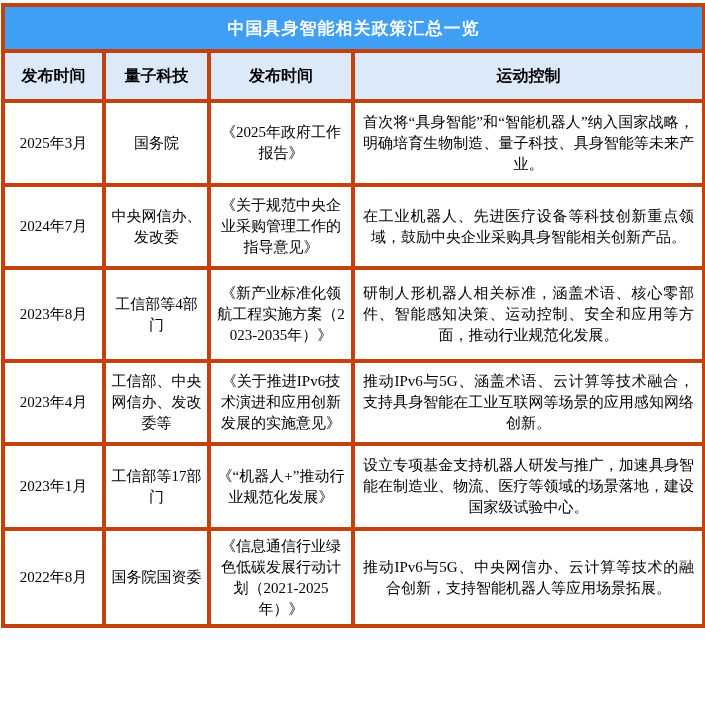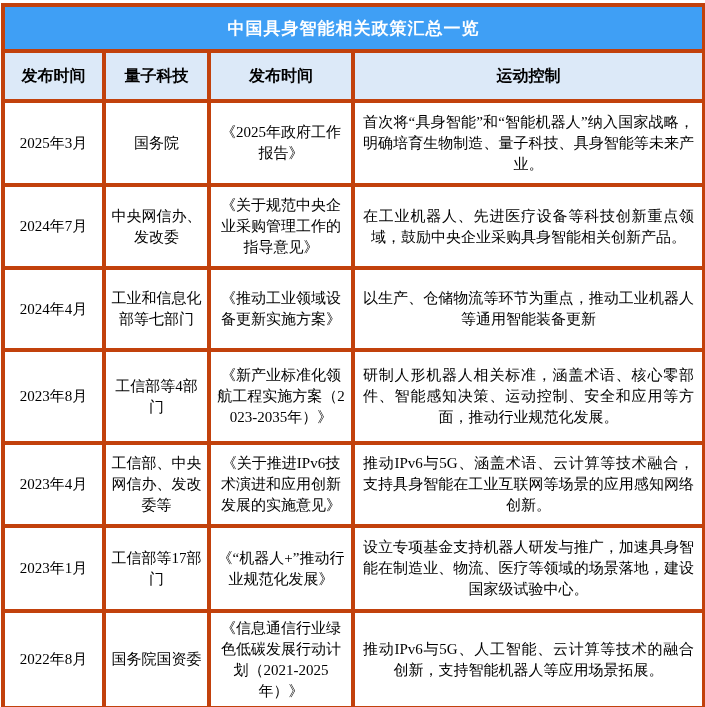--- a/index.html
+++ b/index.html
@@ -94,26 +94,20 @@
         <td class="cell-org">国务院</td>
         <td class="cell-policy">《2025年政府工作报告》</td>
         <td class="cell-content">首次将“具身智能”和“智能机器人”纳入国家战略，明确培育生物制造、量子科技、具身智能等未来产业。</td>
       </tr>
       <tr class="r1">
         <td class="cell-date">2024年7月</td>
         <td class="cell-org">中央网信办、发改委</td>
         <td class="cell-policy">《关于规范中央企业采购管理工作的指导意见》</td>
         <td class="cell-content">在工业机器人、先进医疗设备等科技创新重点领域，鼓励中央企业采购具身智能相关创新产品。</td>
       </tr>
-      <tr class="r2">
-        <td class="cell-date">2024年4月</td>
-        <td class="cell-org">工业和信息化部等七部门</td>
-        <td class="cell-policy">《推动工业领域设备更新实施方案》</td>
-        <td class="cell-content">以生产、仓储物流等环节为重点，推动工业机器人等通用智能装备更新</td>
-      </tr>
       <tr class="r3">
         <td class="cell-date">2023年8月</td>
         <td class="cell-org">工信部等4部门</td>
         <td class="cell-policy">《新产业标准化领航工程实施方案（2023-2035年）》</td>
         <td class="cell-content">研制人形机器人相关标准，涵盖术语、核心零部件、智能感知决策、运动控制、安全和应用等方面，推动行业规范化发展。</td>
       </tr>
       <tr class="r4">
         <td class="cell-date">2023年4月</td>
         <td class="cell-org">工信部、中央网信办、发改委等</td>
         <td class="cell-policy">《关于推进IPv6技术演进和应用创新发展的实施意见》</td>
@@ -122,17 +116,17 @@
       <tr class="r5">
         <td class="cell-date">2023年1月</td>
         <td class="cell-org">工信部等17部门</td>
         <td class="cell-policy">《“机器人+”推动行业规范化发展》</td>
         <td class="cell-content">设立专项基金支持机器人研发与推广，加速具身智能在制造业、物流、医疗等领域的场景落地，建设国家级试验中心。</td>
       </tr>
       <tr class="r6">
         <td class="cell-date">2022年8月</td>
         <td class="cell-org">国务院国资委</td>
         <td class="cell-policy">《信息通信行业绿色低碳发展行动计划（2021-2025年）》</td>
-        <td class="cell-content">推动IPv6与5G、人工智能、云计算等技术的融合创新，支持智能机器人等应用场景拓展。</td>
+        <td class="cell-content">推动IPv6与5G、中央网信办、云计算等技术的融合创新，支持智能机器人等应用场景拓展。</td>
       </tr>
     </tbody>
   </table>
 </div>
 
 </body></html>

